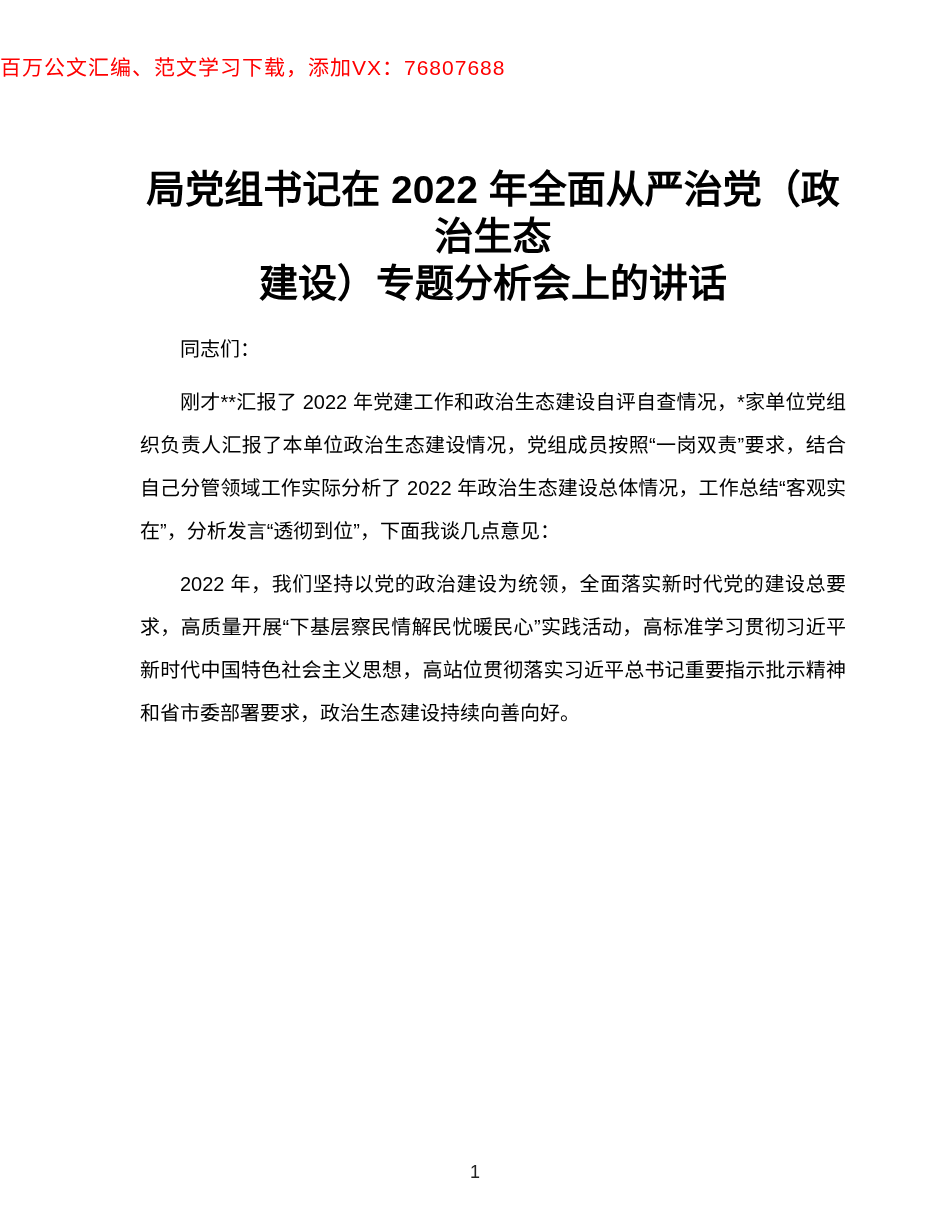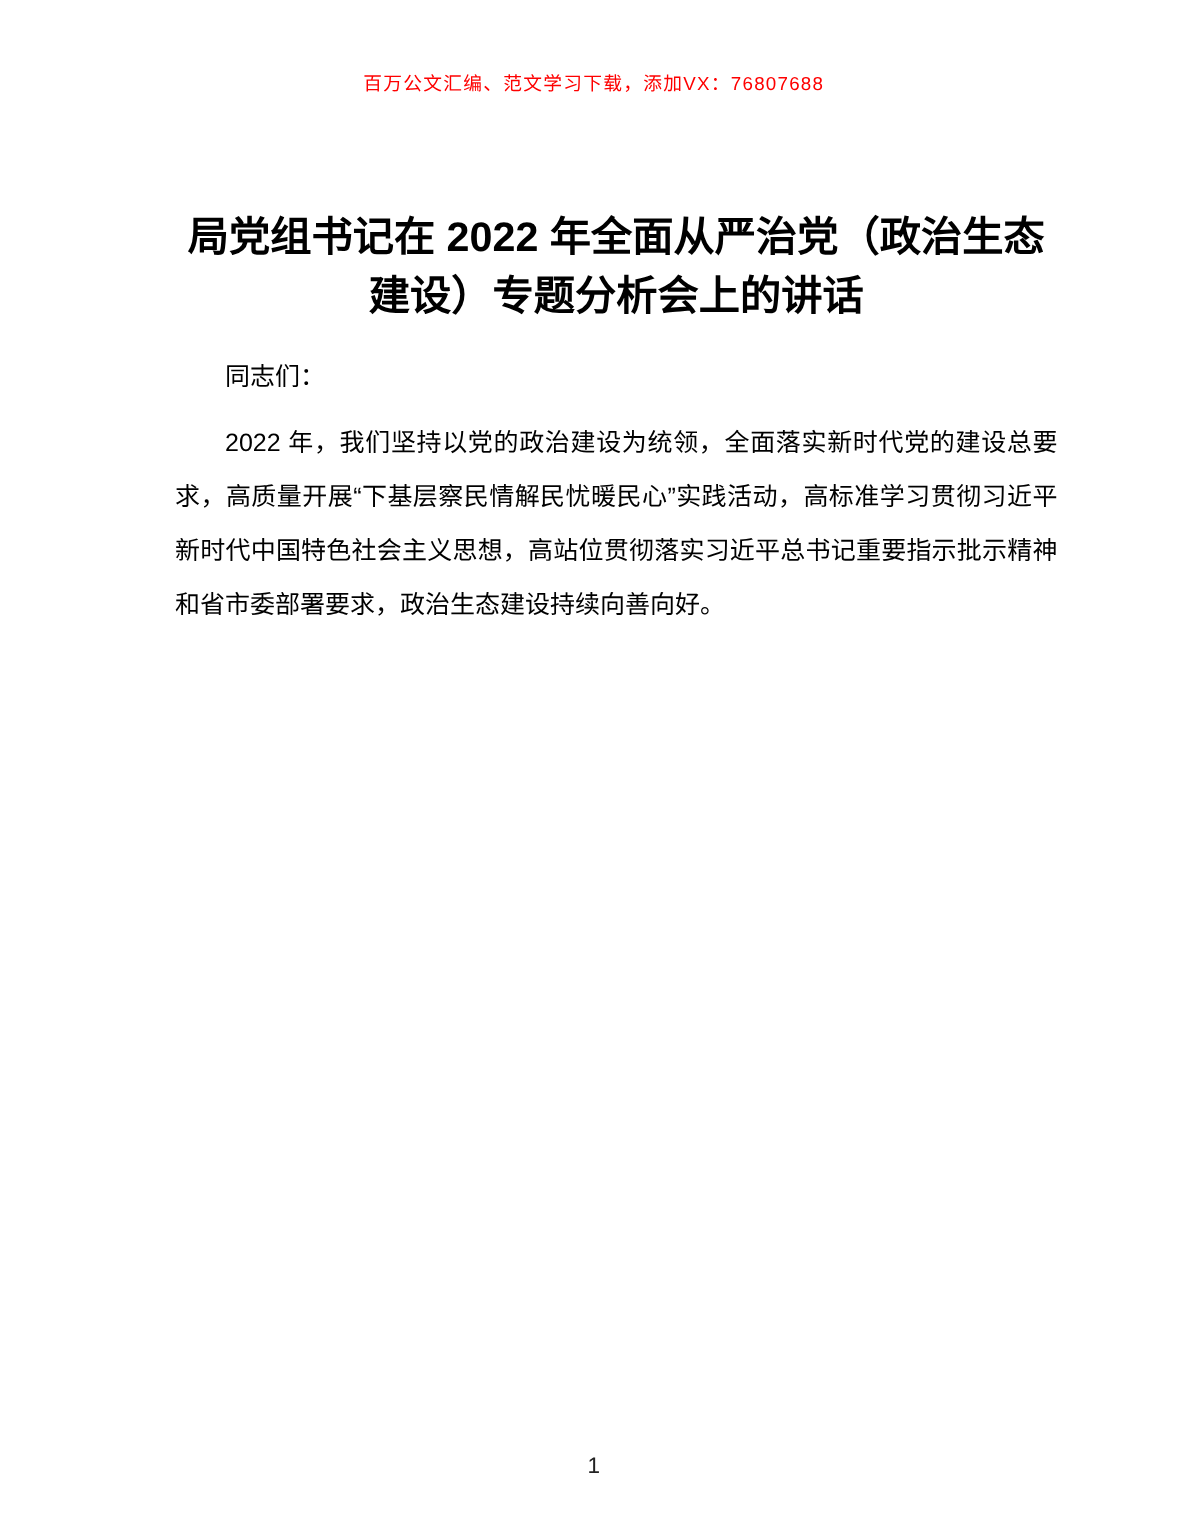--- a/index.html
+++ b/index.html
@@ -10,38 +10,37 @@
     position: relative;
     width: 950px;
     height: 1230px;
     margin: 0 auto;
     background: #ffffff;
     overflow: hidden;
   }
 
   .watermark-header {
     padding-top: 54px;
-    text-align: center;
     color: #fe0000;
-    font-size: 15px;
+    font-size: 21px;
     line-height: 28px;
     letter-spacing: 1px;
   }
 
   .content {
     width: 706px;
     margin-left: 140px;
   }
 
   .doc-title {
     margin-top: 84px;
     text-align: center;
     color: #000000;
     font-weight: bold;
-    font-size: 33px;
+    font-size: 39px;
     line-height: 47px;
   }
 
   .doc-body {
     margin-top: 21px;
     color: #000000;
     font-size: 20px;
     line-height: 43px;
     text-align: justify;
   }
@@ -71,20 +70,21 @@
 
   <div class="content">
 
     <div class="doc-title">
       <div>局党组书记在 2022 年全面从严治党（政治生态</div>
       <div>建设）专题分析会上的讲话</div>
     </div>
 
     <div class="doc-body">
         <p>同志们：</p>
+        <p>刚才**汇报了 2022 年党建工作和政治生态建设自评自查情况，*家单位党组织负责人汇报了本单位政治生态建设情况，党组成员按照“一岗双责”要求，结合自己分管领域工作实际分析了 2022 年政治生态建设总体情况，工作总结“客观实在”，分析发言“透彻到位”，下面我谈几点意见：</p>
         <p>2022 年，我们坚持以党的政治建设为统领，全面落实新时代党的建设总要求，高质量开展“下基层察民情解民忧暖民心”实践活动，高标准学习贯彻习近平新时代中国特色社会主义思想，高站位贯彻落实习近平总书记重要指示批示精神和省市委部署要求，政治生态建设持续向善向好。</p>
       </div>
 
   </div>
 
   <div class="page-number">1</div>
 
 </div>
 
 </body></html>

